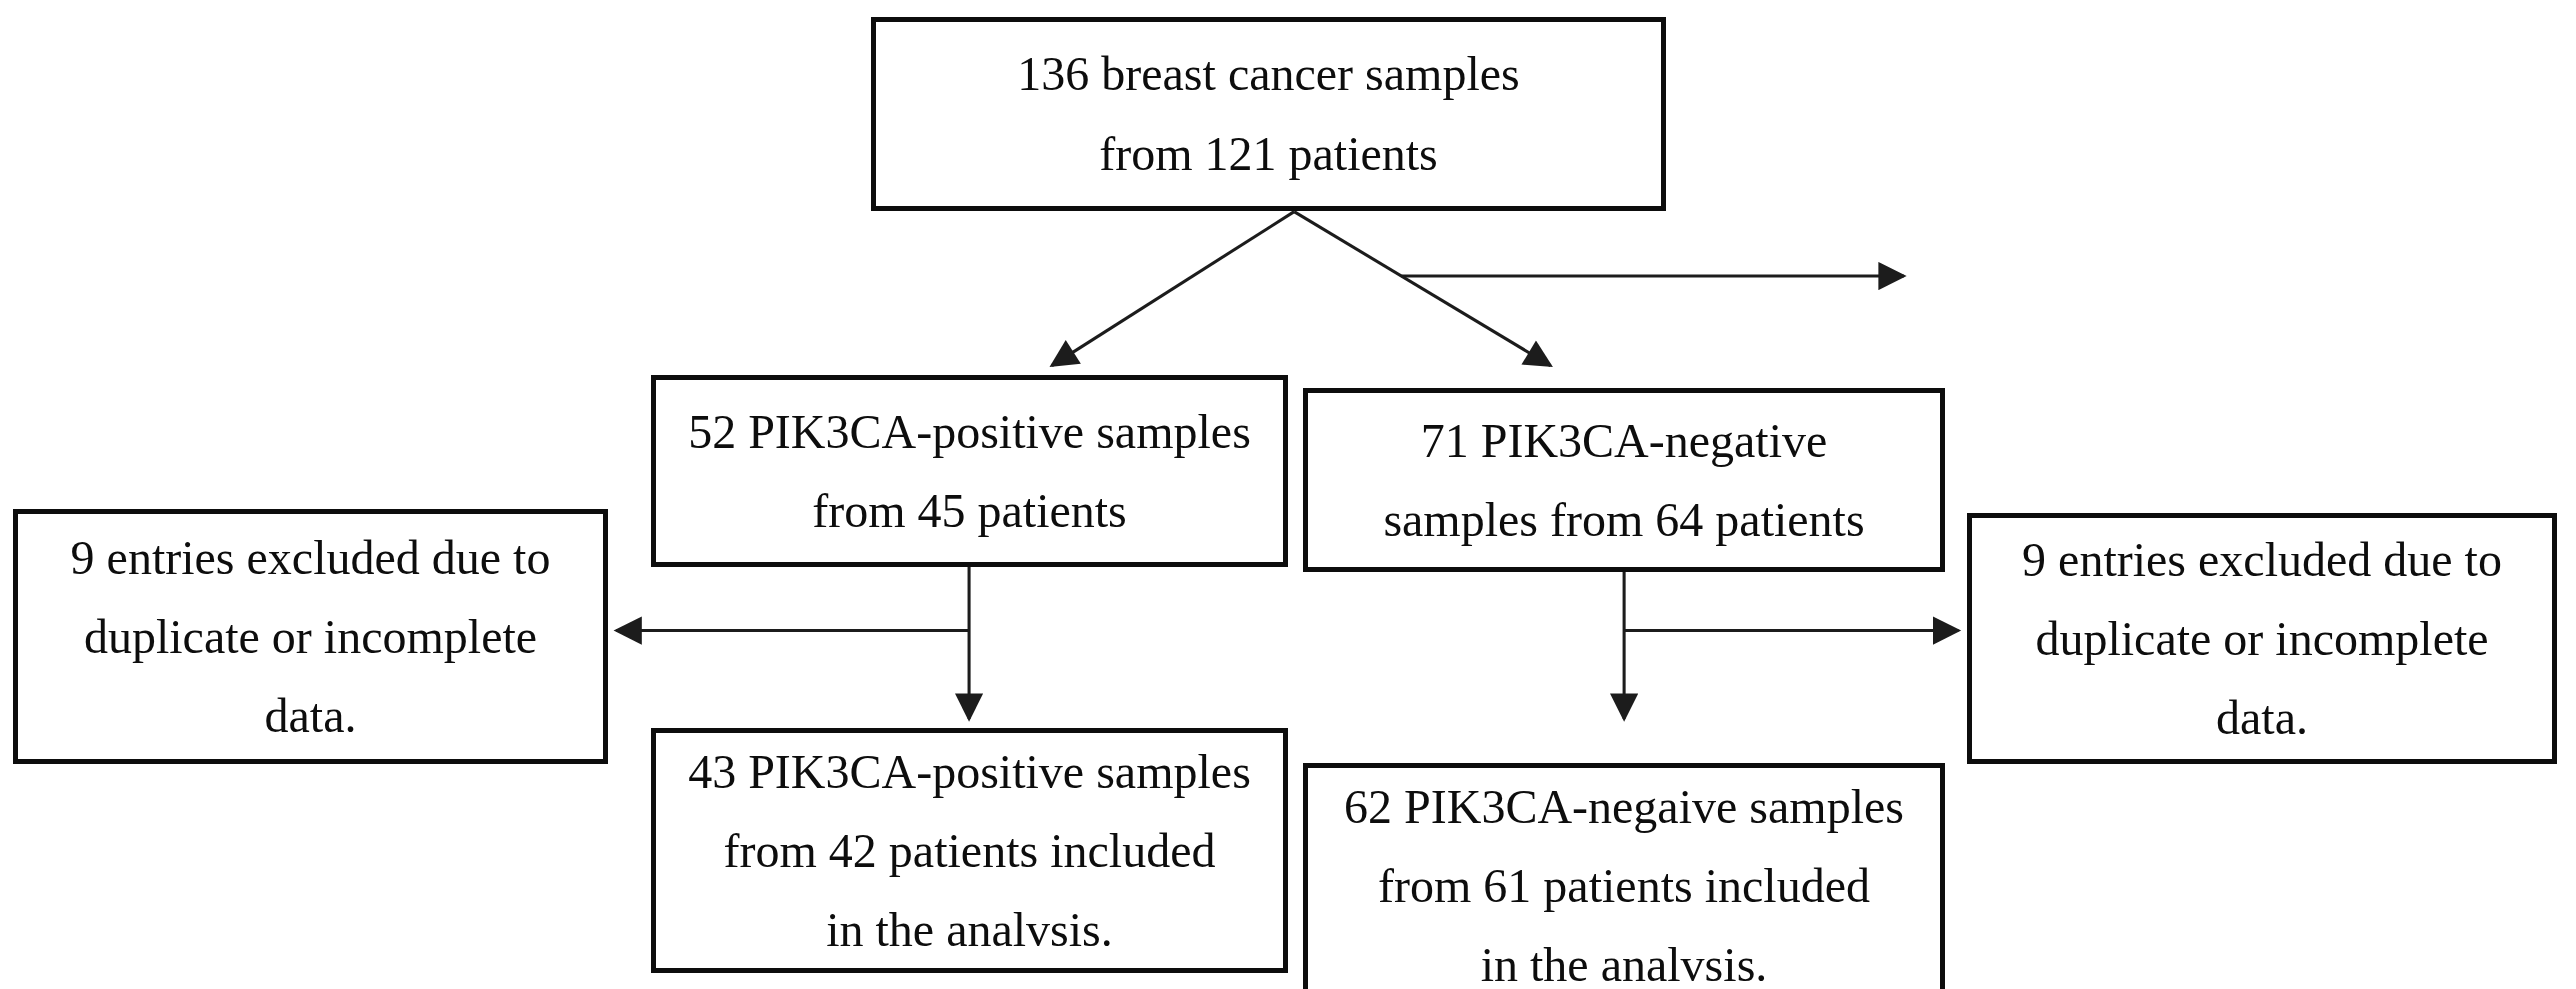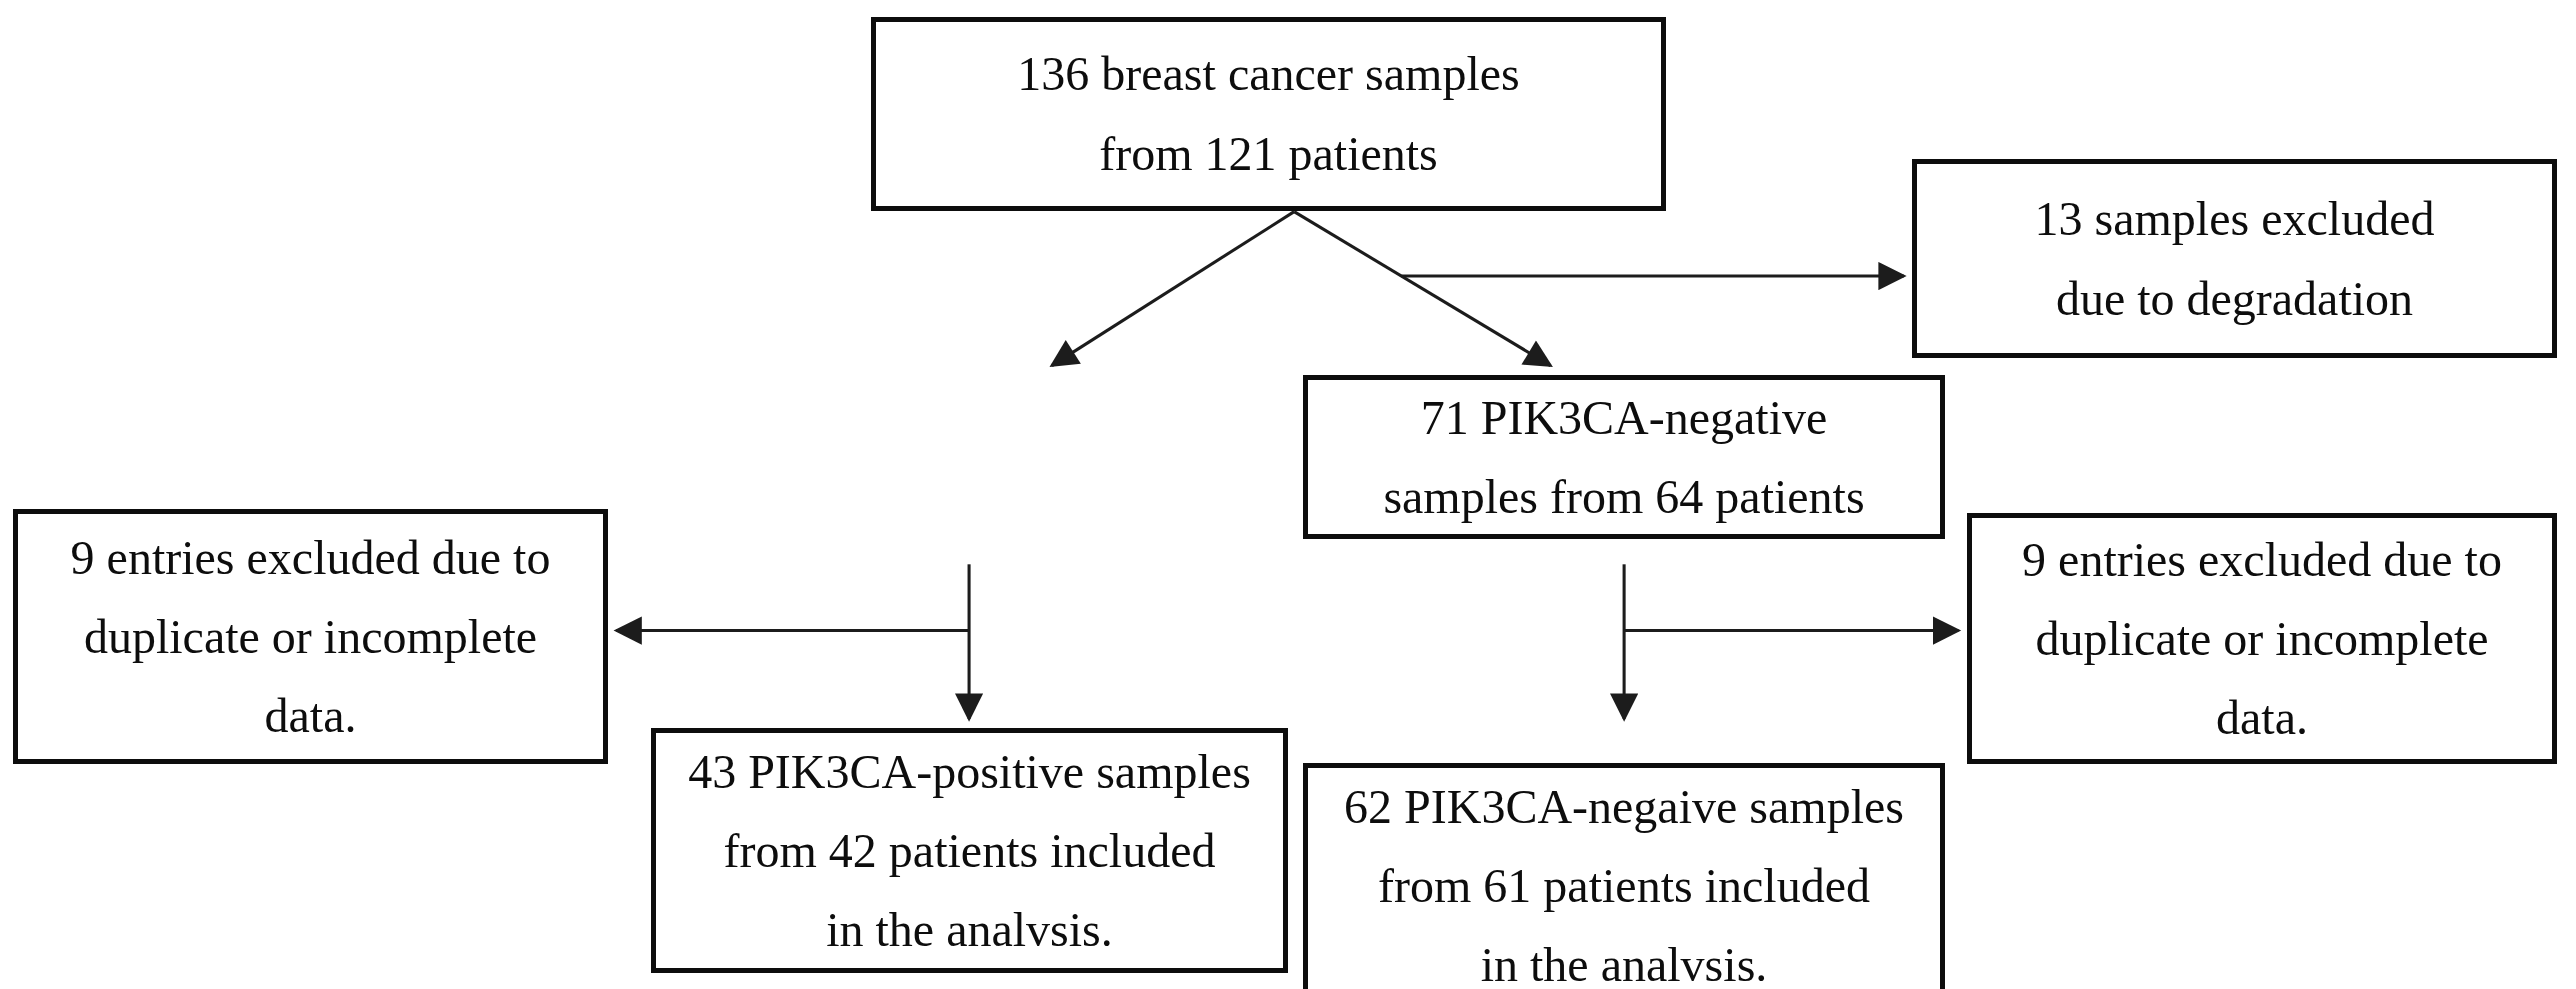--- a/index.html
+++ b/index.html
@@ -30,21 +30,21 @@
     text-align:center;
     white-space:pre-line;
     font-size:48px;
     line-height:1.65;
     padding:6.1px 12.3px;
   }
   
   .n-total     {left:871px;top:16.6px;  width:795px;height:194px;}
   .n-degrade   {left:1912px;top:159px; width:645px;height:199px;}
   .n-pos       {left:651px;top:375px; width:637px;height:192px;}
-  .n-neg       {left:1303px;top:375px; width:642px;height:164px;}
+  .n-neg       {left:1303px;top:388px; width:642px;height:184px;}
   .n-excl-left {left:13px;  top:509px; width:595px; height:255px;}
   .n-excl-right{left:1967px;top:513px; width:590px; height:251px;}
   .n-inc-pos   {left:651px;top:728px;width:637px;height:245px;}
   .n-inc-neg   {left:1303px;top:728px;width:642px;height:245px;margin-top:35px;}
 </style>
 </head>
 <body>
 
 <div class="canvas">
 
@@ -59,23 +59,23 @@
     <line x1="2285" y1="450" x2="3104" y2="450" stroke="#1c1c1c" stroke-width="5" marker-end="url(#arrow)"></line>
     <line x1="1580" y1="920" x2="1580" y2="1172" stroke="#1c1c1c" stroke-width="5" marker-end="url(#arrow)"></line>
     <line x1="1580" y1="1028" x2="1005" y2="1028" stroke="#1c1c1c" stroke-width="5" marker-end="url(#arrow)"></line>
     <line x1="2648" y1="920" x2="2648" y2="1172" stroke="#1c1c1c" stroke-width="5" marker-end="url(#arrow)"></line>
     <line x1="2648" y1="1028" x2="3193" y2="1028" stroke="#1c1c1c" stroke-width="5" marker-end="url(#arrow)"></line>
   </svg>
 
   <div class="node n-total">136 breast cancer samples
 from 121 patients</div>
 
-  <div class="node n-degrade">13 samples excluded
-due to degradation</div>
 
+  <div class="node n-pos">52 PIK3CA-positive samples
+from 45 patients</div>
 
   <div class="node n-neg">71 PIK3CA-negative
 samples from 64 patients</div>
 
   <div class="node n-excl-left">9 entries excluded due to
 duplicate or incomplete
 data.</div>
 
   <div class="node n-excl-right">9 entries excluded due to
 duplicate or incomplete

